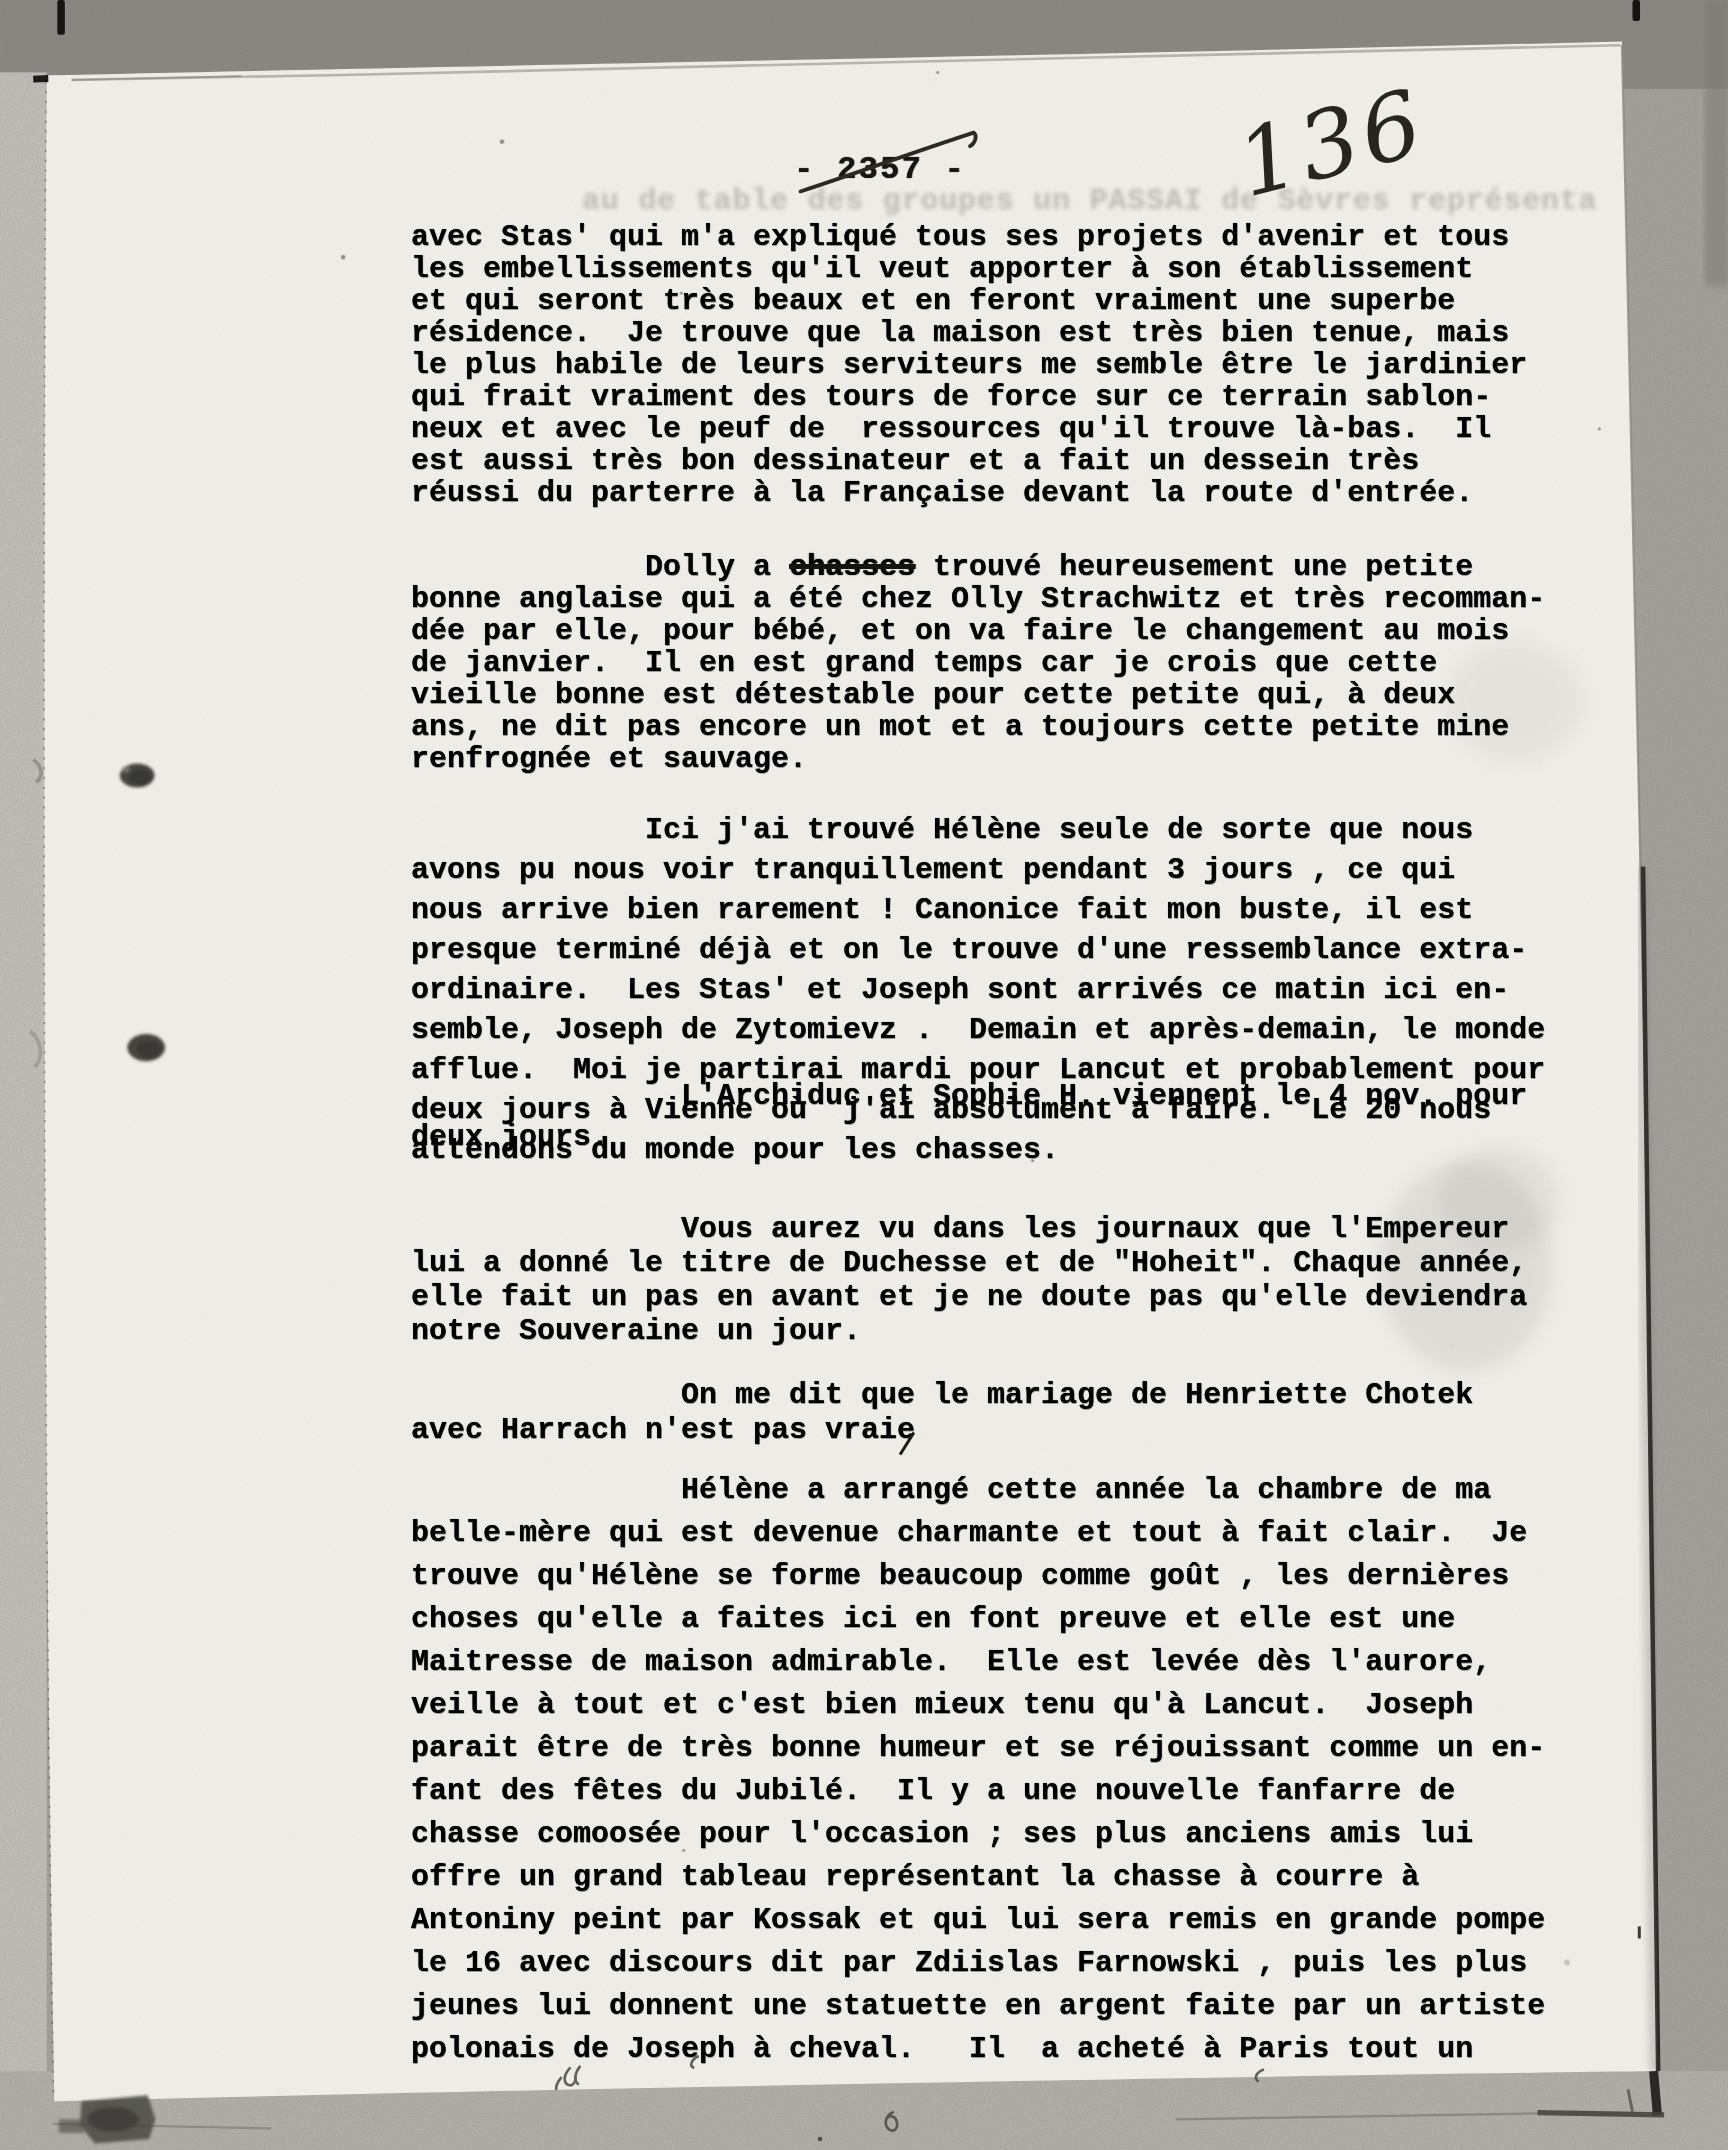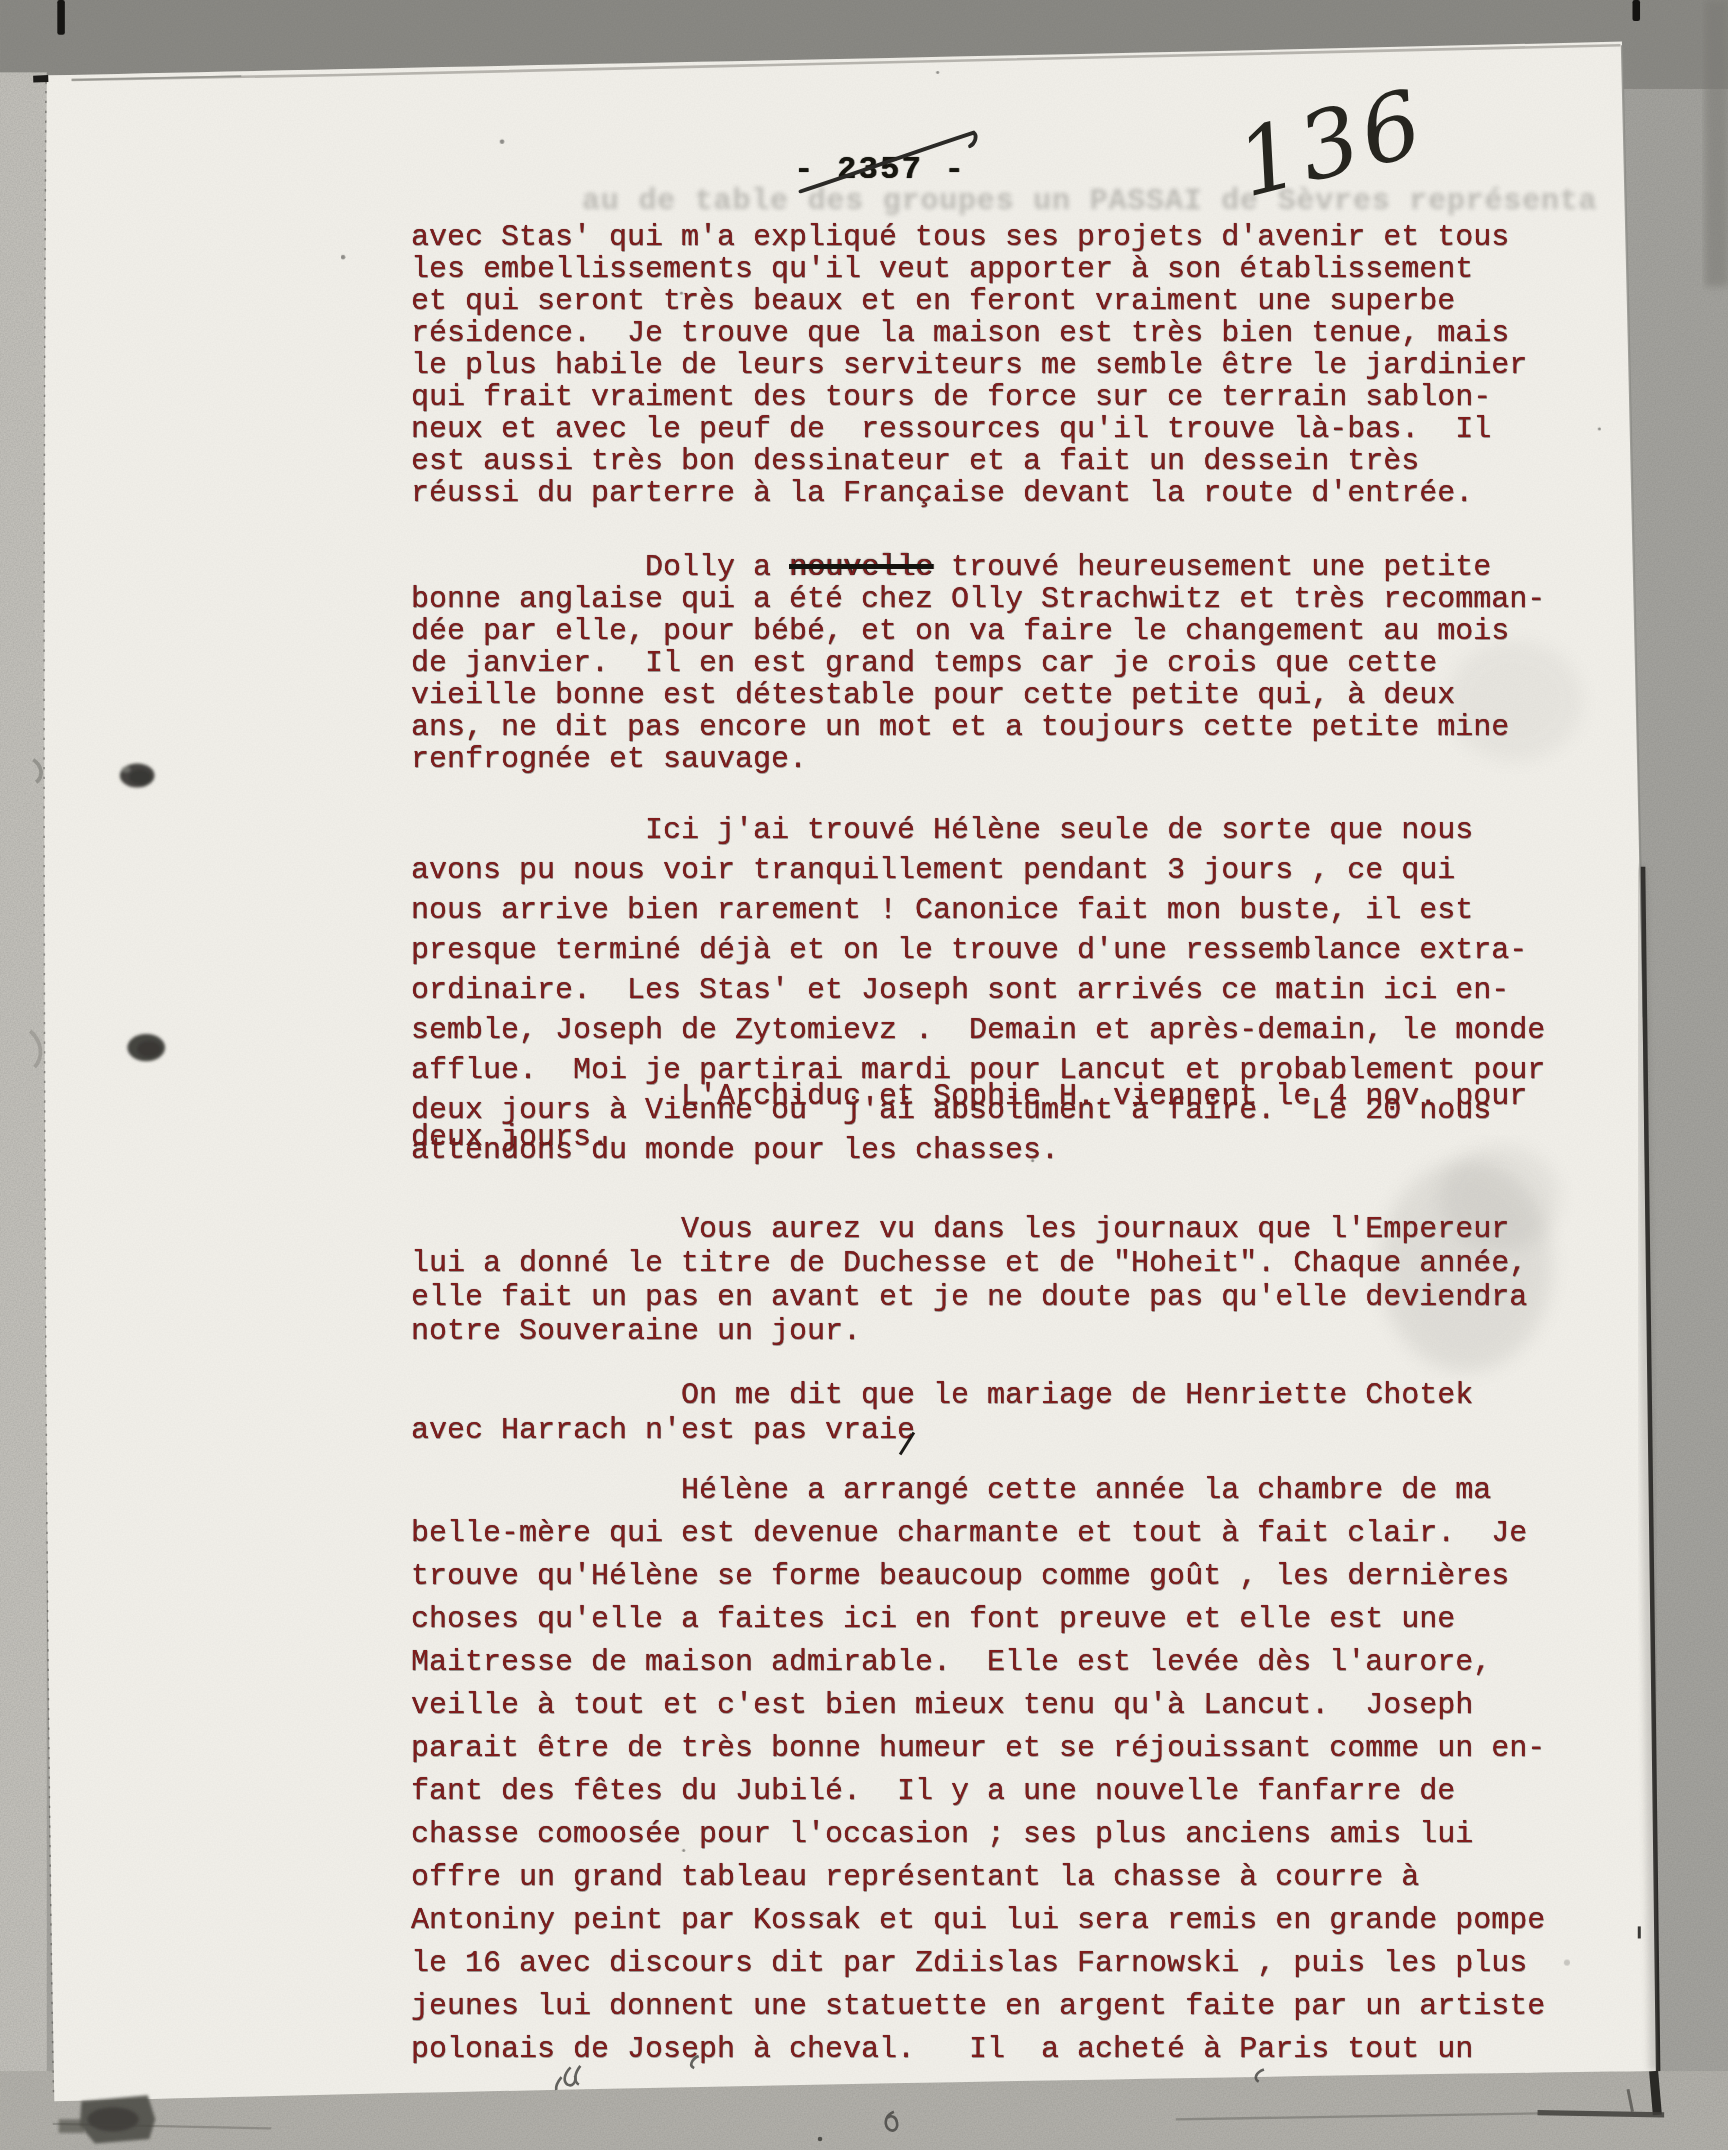--- a/index.html
+++ b/index.html
@@ -8,21 +8,21 @@
     background:#a6a5a0;
     font-family:"Liberation Mono", monospace;
   }
   #bg-svg{position:absolute;left:0;top:0;z-index:0}
   #overlay-svg{position:absolute;left:0;top:0;z-index:5;pointer-events:none}
 
   .tw{
     position:absolute;left:411px;width:1221px;
     white-space:pre-wrap;
     font-family:"Liberation Mono", monospace;
-    font-weight:400;font-size:30px;color:#7f1d1d;
+    font-weight:700;font-size:30px;color:#000000;
     text-shadow:0 0 0.8px rgba(27,26,23,.85), 0.5px 0.5px 0.5px rgba(27,26,23,.35);
     z-index:3;
   }
   .struck{
     text-decoration-line:line-through;
     text-decoration-thickness:5.3px;
     text-decoration-color:#14130f;
     text-shadow:0 0 1.5px rgba(10,10,8,.9), 0.8px 0 0 rgba(10,10,8,.8);
   }
   .slashed{position:relative;display:inline-block}
@@ -179,21 +179,21 @@
 <div class="tw" style="top:221px;line-height:32px">avec Stas' qui m'a expliqué tous ses projets d'avenir et tous
 les embellissements qu'il veut apporter à son établissement
 et qui seront très beaux et en feront vraiment une superbe
 résidence.  Je trouve que la maison est très bien tenue, mais
 le plus habile de leurs serviteurs me semble être le jardinier
 qui frait vraiment des tours de force sur ce terrain sablon-
 neux et avec le peuf de  ressources qu'il trouve là-bas.  Il
 est aussi très bon dessinateur et a fait un dessein très
 réussi du parterre à la Française devant la route d'entrée.</div>
 
-<div class="tw" style="top:551px;line-height:32px"><span>             Dolly a </span><span class="struck">nouvelle</span><span> trouvé heureusement une petite
+<div class="tw" style="top:551px;line-height:32px"><span>             Dolly a </span><span class="struck">chasses</span><span> trouvé heureusement une petite
 bonne anglaise qui a été chez Olly Strachwitz et très recomman-
 dée par elle, pour bébé, et on va faire le changement au mois
 de janvier.  Il en est grand temps car je crois que cette
 vieille bonne est détestable pour cette petite qui, à deux
 ans, ne dit pas encore un mot et a toujours cette petite mine
 renfrognée et sauvage.</span></div>
 
 <div class="tw" style="top:810px;line-height:40px">             Ici j'ai trouvé Hélène seule de sorte que nous
 avons pu nous voir tranquillement pendant 3 jours , ce qui
 nous arrive bien rarement ! Canonice fait mon buste, il est

